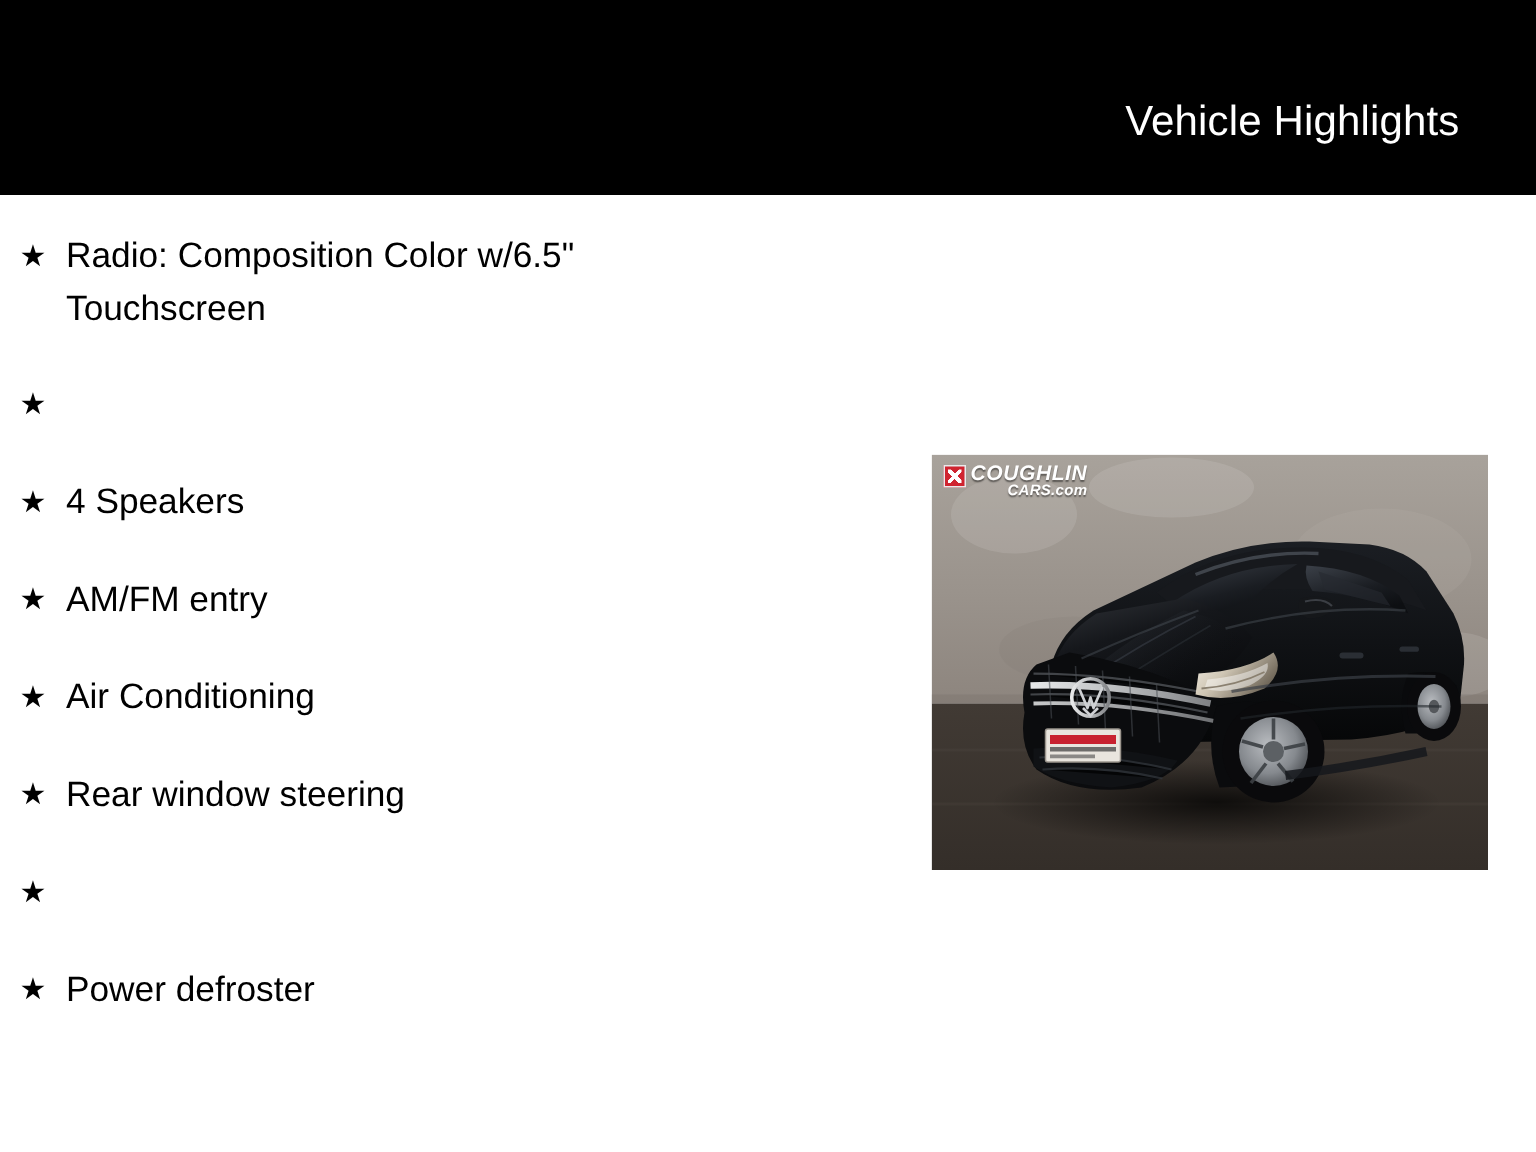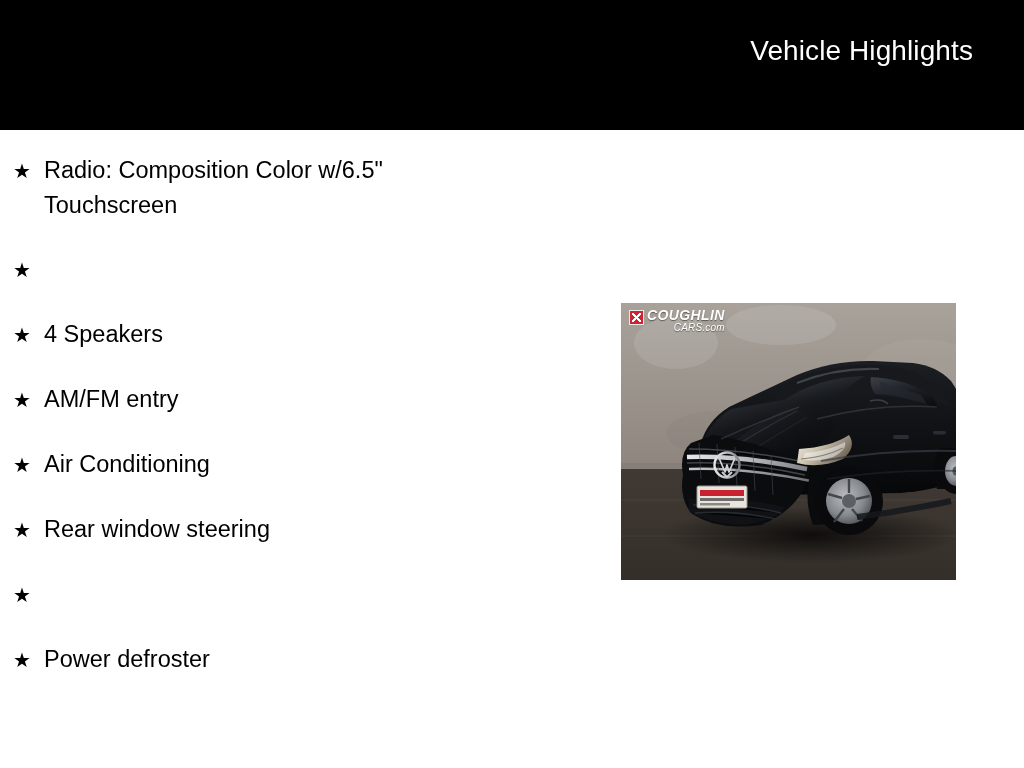--- a/index.html
+++ b/index.html
@@ -20,21 +20,21 @@
   #header-band {
     position: absolute;
     left: 0; top: 0;
     width: 1024px;
     height: 130px;
     background: #000000;
   }
   #header-title {
     position: absolute;
     right: 51px;
-    top: 34px;
+    top: 64px;
     color: #ffffff;
     font-size: 28px;
     font-weight: 400;
     letter-spacing: 0.1px;
     white-space: nowrap;
     line-height: 34px;
   }
 
   
   #highlights-list {
@@ -71,21 +71,21 @@
     font-weight: 400;
     max-width: 440px;
     word-wrap: break-word;
   }
 
   
   #vehicle-photo {
     position: absolute;
     left: 621px;
     top: 303px;
-    width: 335px;
+    width: 371px;
     height: 277px;
     overflow: hidden;
     background: #ffffff;
   }
   #photo-svg { display: block; }
   .photo-watermark {
     position: absolute;
     left: 8px;
     top: 5px;
     display: flex;
@@ -118,21 +118,21 @@
     font-weight: bold;
     font-style: italic;
     letter-spacing: 0.4px;
     line-height: 14px;
     text-shadow: 0 1px 1px rgba(0,0,0,.45);
   }
   .wm-sub {
     display: block;
     color: #ffffff;
     font-size: 10px;
-    font-weight: normal;
+    font-weight: bold;
     font-style: italic;
     letter-spacing: 0.2px;
     line-height: 12px;
     text-align: right;
     text-shadow: 0 1px 1px rgba(0,0,0,.45);
   }
 </style>
 </head>
 <body>
 

